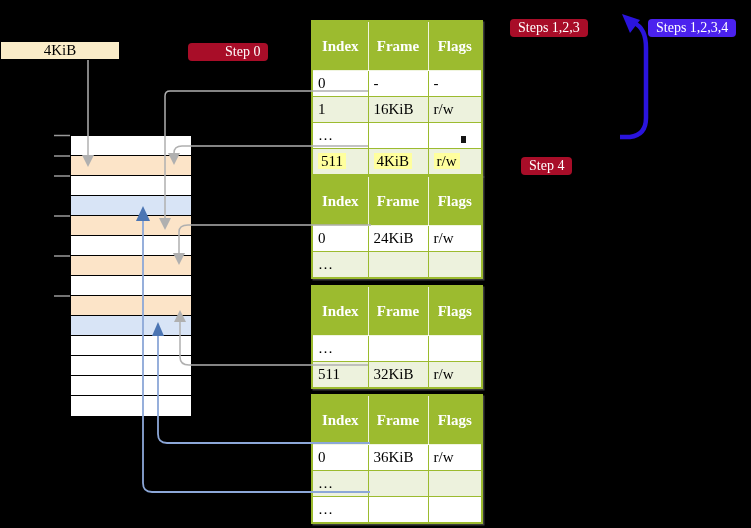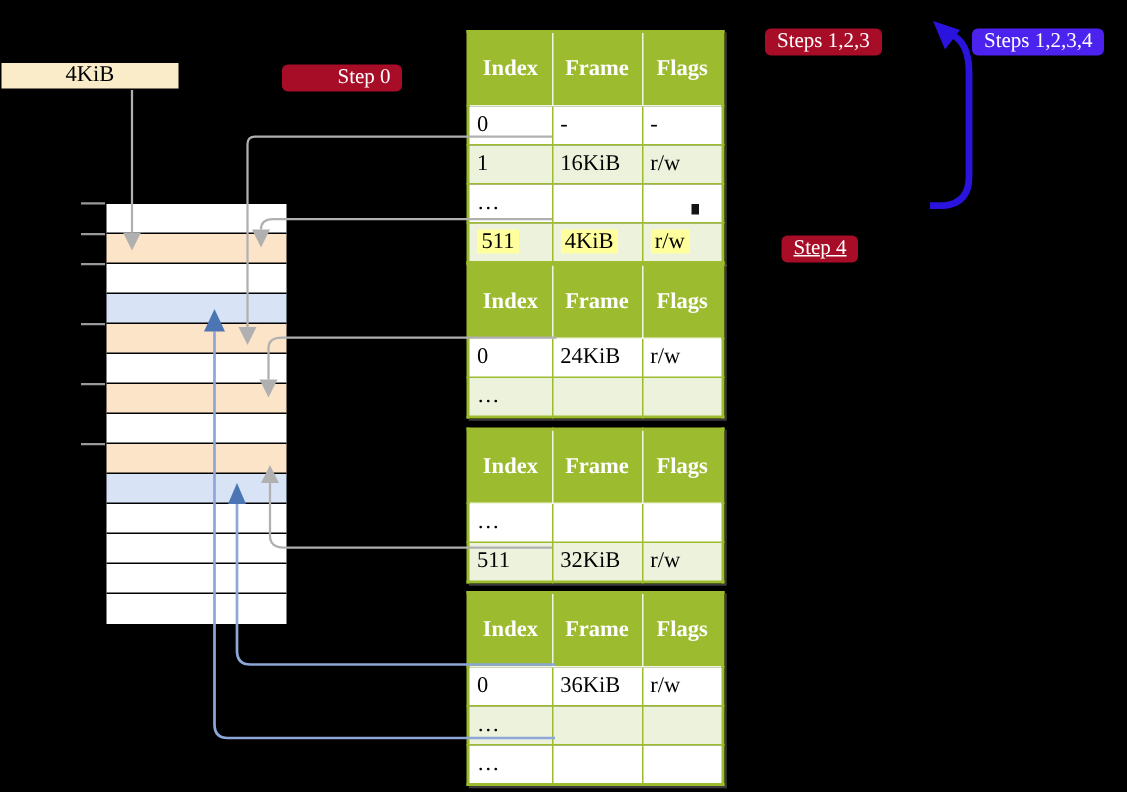--- a/index.html
+++ b/index.html
@@ -7,21 +7,21 @@
           font-family:"Liberation Serif","DejaVu Serif",serif;}
   .frame-box{position:absolute;left:1px;top:42px;width:118px;height:17px;line-height:17px;
              background:var(--cream);color:#000;text-align:center;font-size:15px;}
   .badge{position:absolute;height:18px;line-height:18px;border-radius:4px;color:#fff;
          font-size:14px;text-align:left;padding:0 8px;white-space:nowrap;}
   .badge.red{background:var(--badge_red);}
   .badge.violet{background:var(--badge_violet);}
   .b-step0{left:188px;top:43px;padding-left:37px;}
   .b-steps123{left:510px;top:19px;}
   .b-steps1234{left:648px;top:19px;}
-  .b-step4{left:521px;top:157px;text-decoration:underline;}
+  .b-step4{left:521px;top:157px;}
   .memcol{position:absolute;left:70px;top:135px;width:120px;border:1px solid #000;}
   .mrow{height:20px;box-sizing:border-box;border-bottom:1px solid #000;}
   .mrow:last-child{border-bottom:none;}
   .mrow.white{background:#ffffff;}
   .mrow.peach{background:var(--peach);}
   .mrow.blue{background:var(--light_blue);}
   .ptable{position:absolute;border-collapse:collapse;table-layout:fixed;
           border:2px solid var(--header_green);font-size:15px;
           box-shadow:1.5px 1.5px 0 rgba(150,150,150,.4);}
   .ptable th{background:var(--header_green);color:#fff;font-weight:bold;text-align:center;

